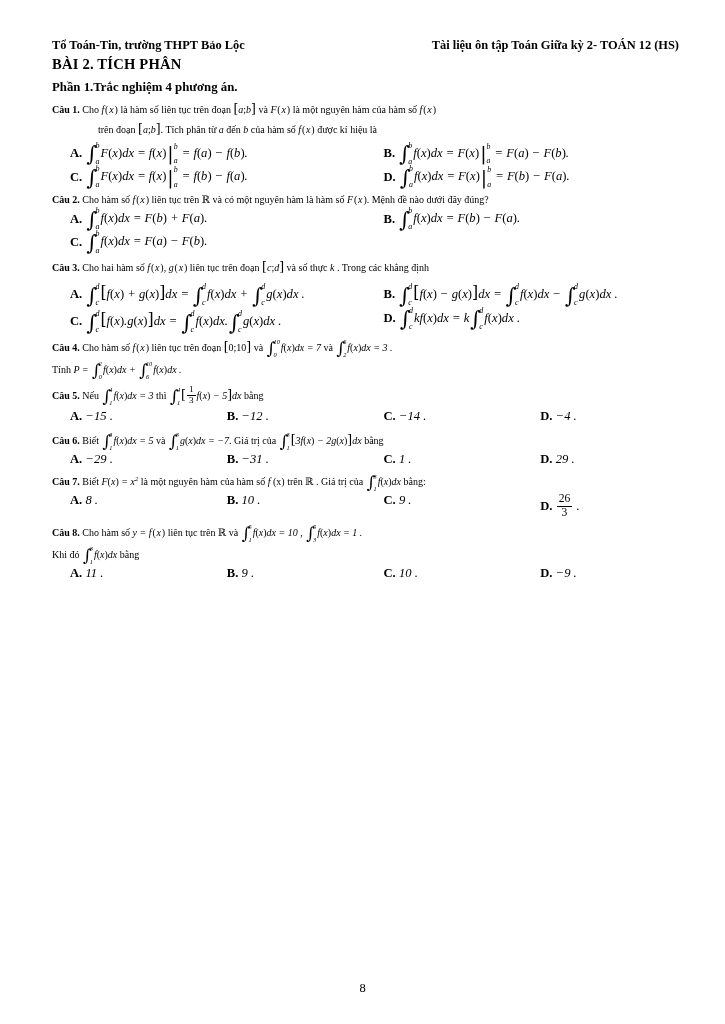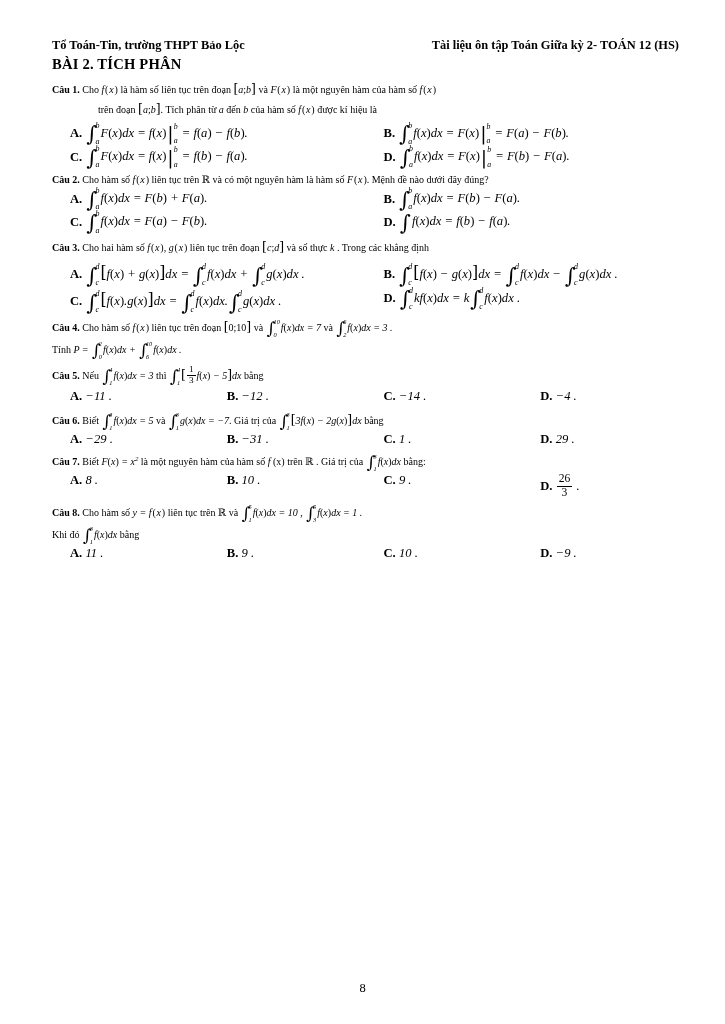--- a/index.html
+++ b/index.html
@@ -140,20 +140,21 @@
 
 <div class="page">
 
   <div class="hdr">
     <div class="left">Tổ Toán-Tin, trường THPT Bảo Lộc</div>
     <div class="right">Tài liệu ôn tập Toán Giữa kỳ 2- TOÁN 12 (HS)</div>
   </div>
 
   <div class="title">BÀI 2. TÍCH PHÂN</div>
 
+  <div class="part">Phần 1.Trắc nghiệm 4 phương án.</div>
 
   <div class="q">
     <span class="lbl">Câu 1.</span>
     <span>Cho</span>
     <span class="math nowrap">f<span class="up"> (</span> x <span class="up">)</span></span>
     <span>là hàm số liên tục trên đoạn</span>
     <span class="up nowrap"><span class="bigbr">[</span><span class="math">a</span>;<span class="math">b</span><span class="bigbr">]</span></span>
     <span>và</span>
     <span class="math nowrap">F<span class="up"> (</span> x <span class="up">)</span></span>
     <span>là một nguyên hàm của hàm số</span>
@@ -211,24 +212,20 @@
       <span class="ol">B.</span>
       <span class="math nowrap"><span class="intg"><span class="sym">∫</span><span class="lim"><span class="t">b</span><span class="b">a</span></span></span>f<span class="up">(</span>x<span class="up">)</span>dx = F<span class="up">(</span>b<span class="up">)</span> − F<span class="up">(</span>a<span class="up">)</span>.</span>
     </div>
   </div>
 
   <div class="row row2">
     <div class="opt">
       <span class="ol">C.</span>
       <span class="math nowrap"><span class="intg"><span class="sym">∫</span><span class="lim"><span class="t">b</span><span class="b">a</span></span></span>f<span class="up">(</span>x<span class="up">)</span>dx = F<span class="up">(</span>a<span class="up">)</span> − F<span class="up">(</span>b<span class="up">)</span>.</span>
     </div>
-    <div class="opt">
-      <span class="ol">D.</span>
-      <span class="math nowrap"><span class="intg"><span class="sym">∫</span></span>f<span class="up">(</span>x<span class="up">)</span>dx = f<span class="up">(</span>b<span class="up">)</span> − f<span class="up">(</span>a<span class="up">)</span>.</span>
-    </div>
   </div>
 
   <div class="q q-line">
     <span class="lbl">Câu 3.</span>
     <span>Cho hai hàm số</span>
     <span class="math nowrap">f<span class="up"> (</span> x <span class="up">)</span></span><span>,</span>
     <span class="math nowrap">g<span class="up"> (</span> x <span class="up">)</span></span>
     <span>liên tục trên đoạn</span>
     <span class="up nowrap"><span class="bigbr">[</span><span class="math">c</span>;<span class="math">d</span><span class="bigbr">]</span></span>
     và số thực <span class="math">k</span> . Trong các khẳng định
@@ -279,21 +276,21 @@
     <span>Nếu</span>
     <span class="math nowrap"><span class="intg"><span class="sym">∫</span><span class="lim"><span class="t">4</span><span class="b">1</span></span></span>f<span class="up">(</span>x<span class="up">)</span>d<span class="math">x</span> = 3</span>
     <span>thì</span>
     <span class="math nowrap"><span class="intg"><span class="sym">∫</span><span class="lim"><span class="t">4</span><span class="b">1</span></span></span><span class="bigbr">[</span><span class="frac"><span class="num up">1</span><span class="den up">3</span></span>f<span class="up">(</span>x<span class="up">)</span> − 5<span class="bigbr">]</span>d<span class="math">x</span></span>
     <span>bằng</span>
   </div>
 
   <div class="row row4 tight">
     <div class="opt">
       <span class="ol">A.</span>
-      <span class="math">−11 .</span>
+      <span class="math">−15 .</span>
     </div>
     <div class="opt">
       <span class="ol">B.</span>
       <span class="math">−12 .</span>
     </div>
     <div class="opt">
       <span class="ol">C.</span>
       <span class="math">−14 .</span>
     </div>
     <div class="opt">

